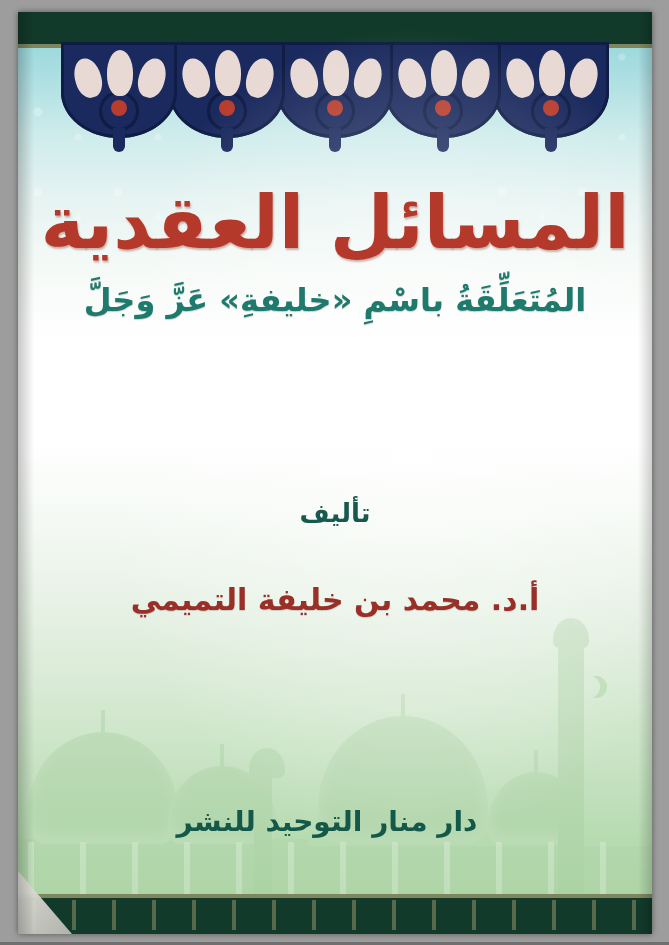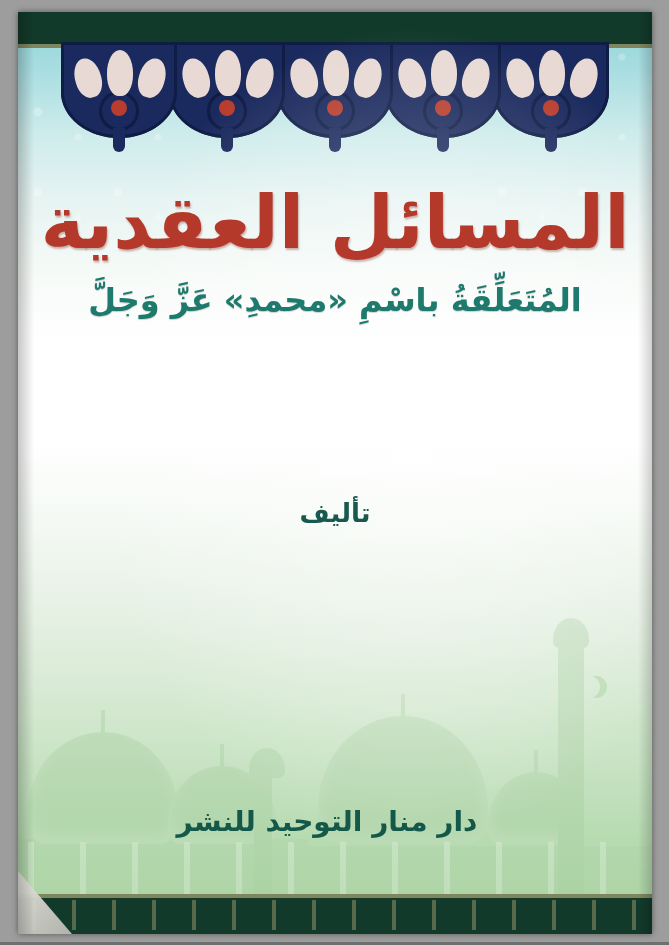--- a/index.html
+++ b/index.html
@@ -402,24 +402,25 @@
           <div class="petal p1"></div>
           <div class="petal p2"></div>
           <div class="petal p3"></div>
           <div class="dot"></div>
           <div class="tail"></div>
       </div>
     </div>
 
     <div class="title-area">
       <div class="main-title">المسائل العقدية</div>
-      <div class="sub-title">المُتَعَلِّقَةُ باسْمِ «محمدِ» عَزَّ وَجَلَّ</div>
+      <div class="sub-title">المُتَعَلِّقَةُ باسْمِ «خليفةِ» عَزَّ وَجَلَّ</div>
     </div>
 
     <div class="byline">تأليف</div>
+    <div class="author">أ.د. محمد بن خليفة التميمي</div>
     <div class="publisher">دار منار التوحيد للنشر</div>
 
     <div class="bottom-band">
       <div class="knots"></div>
     </div>
 
     <div class="dogear"></div>
     <div class="edge-left"></div>
     <div class="edge-right"></div>
   </div>

